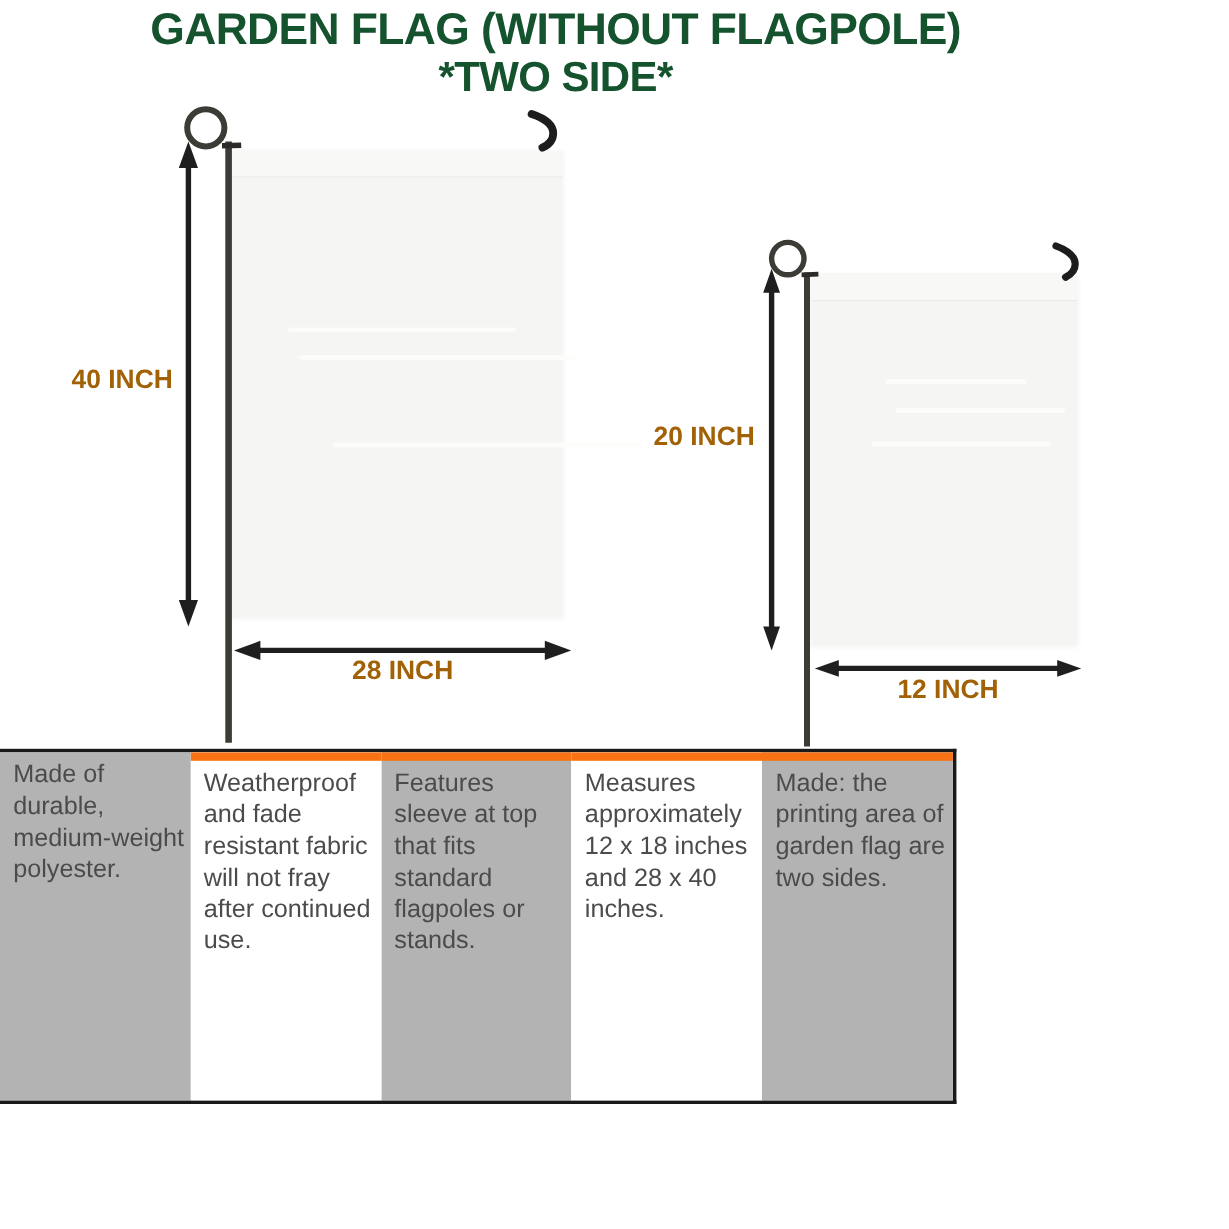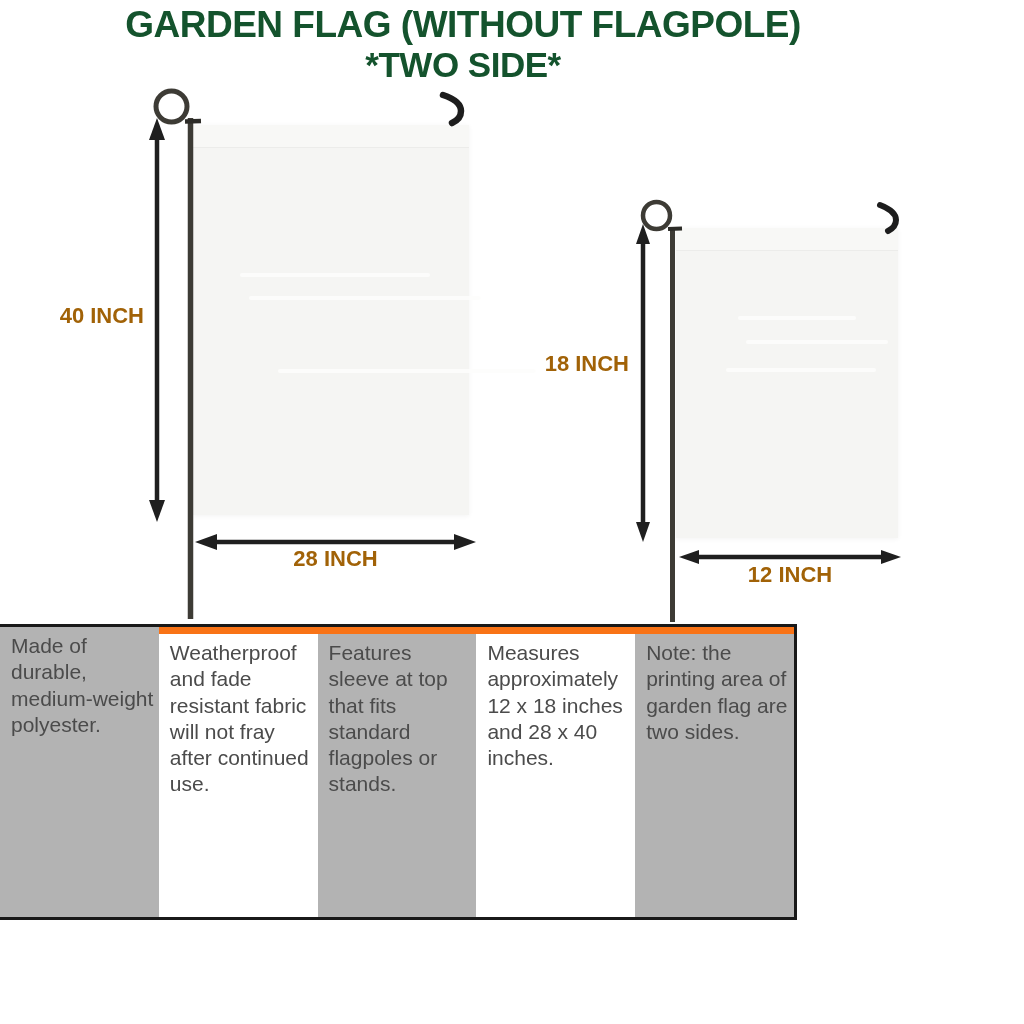--- a/index.html
+++ b/index.html
@@ -127,34 +127,34 @@
 
     <g stroke="#1f1f1f" fill="#1f1f1f">
       <line x1="697" y1="557" x2="883" y2="557" stroke-width="4.5"></line>
       <polygon points="679,557 699,550 699,564" stroke="none"></polygon>
       <polygon points="901,557 881,550 881,564" stroke="none"></polygon>
     </g>
   </svg>
 
   <div class="dim-label lbl-40">40 INCH</div>
   <div class="dim-label lbl-28">28 INCH</div>
-  <div class="dim-label lbl-18">18 INCH</div>
+  <div class="dim-label lbl-18">20 INCH</div>
   <div class="dim-label lbl-12">12 INCH</div>
 
   <div class="features-table">
     <div class="feature-row">
       <span>Made of durable, medium-weight polyester.</span>
     </div>
     <div class="feature-row">
       <span>Weatherproof and fade resistant fabric will not fray after continued use.</span>
     </div>
     <div class="feature-row">
       <span>Features sleeve at top that fits standard flagpoles or stands.</span>
     </div>
     <div class="feature-row">
       <span>Measures approximately 12 x 18 inches and 28 x 40 inches.</span>
     </div>
     <div class="feature-row">
-      <span>Note: the printing area of garden flag are two sides.</span>
+      <span>Made: the printing area of garden flag are two sides.</span>
     </div>
   </div>
 
 </div>
 
 </body></html>

